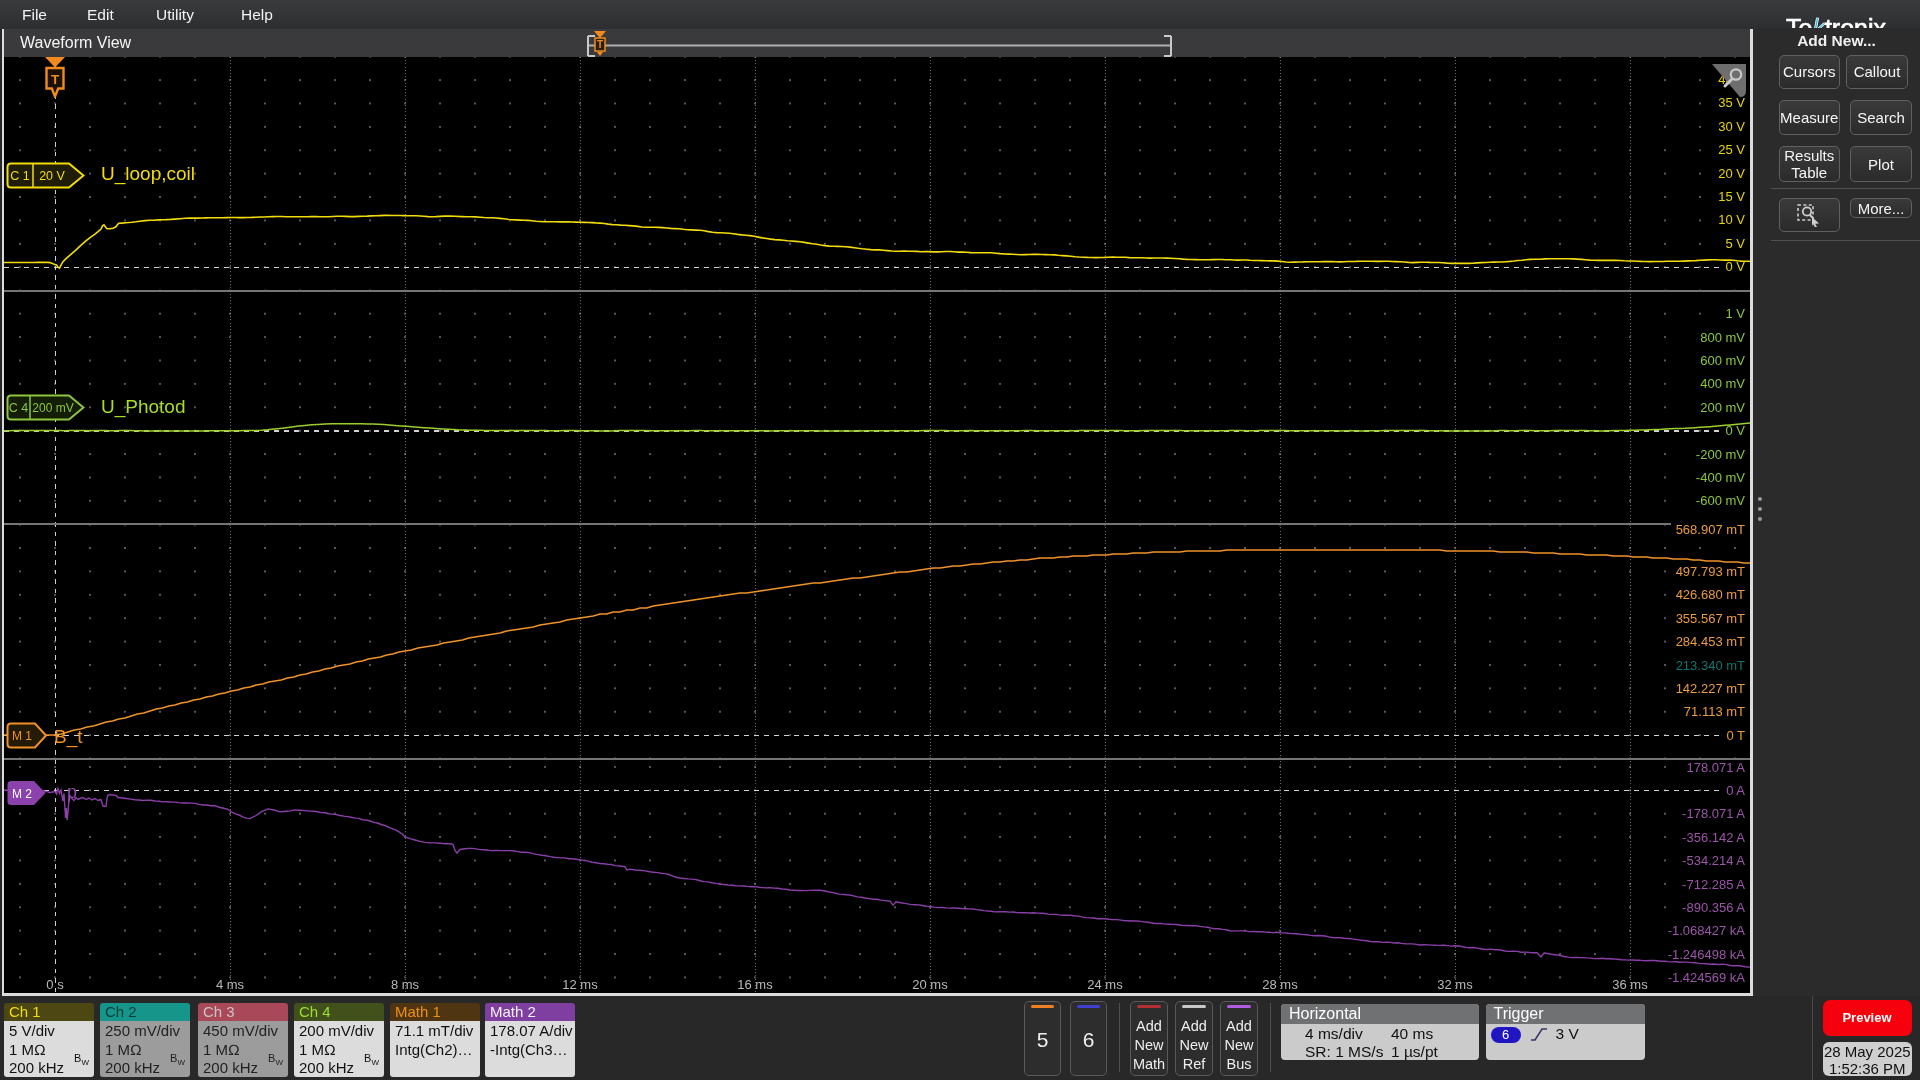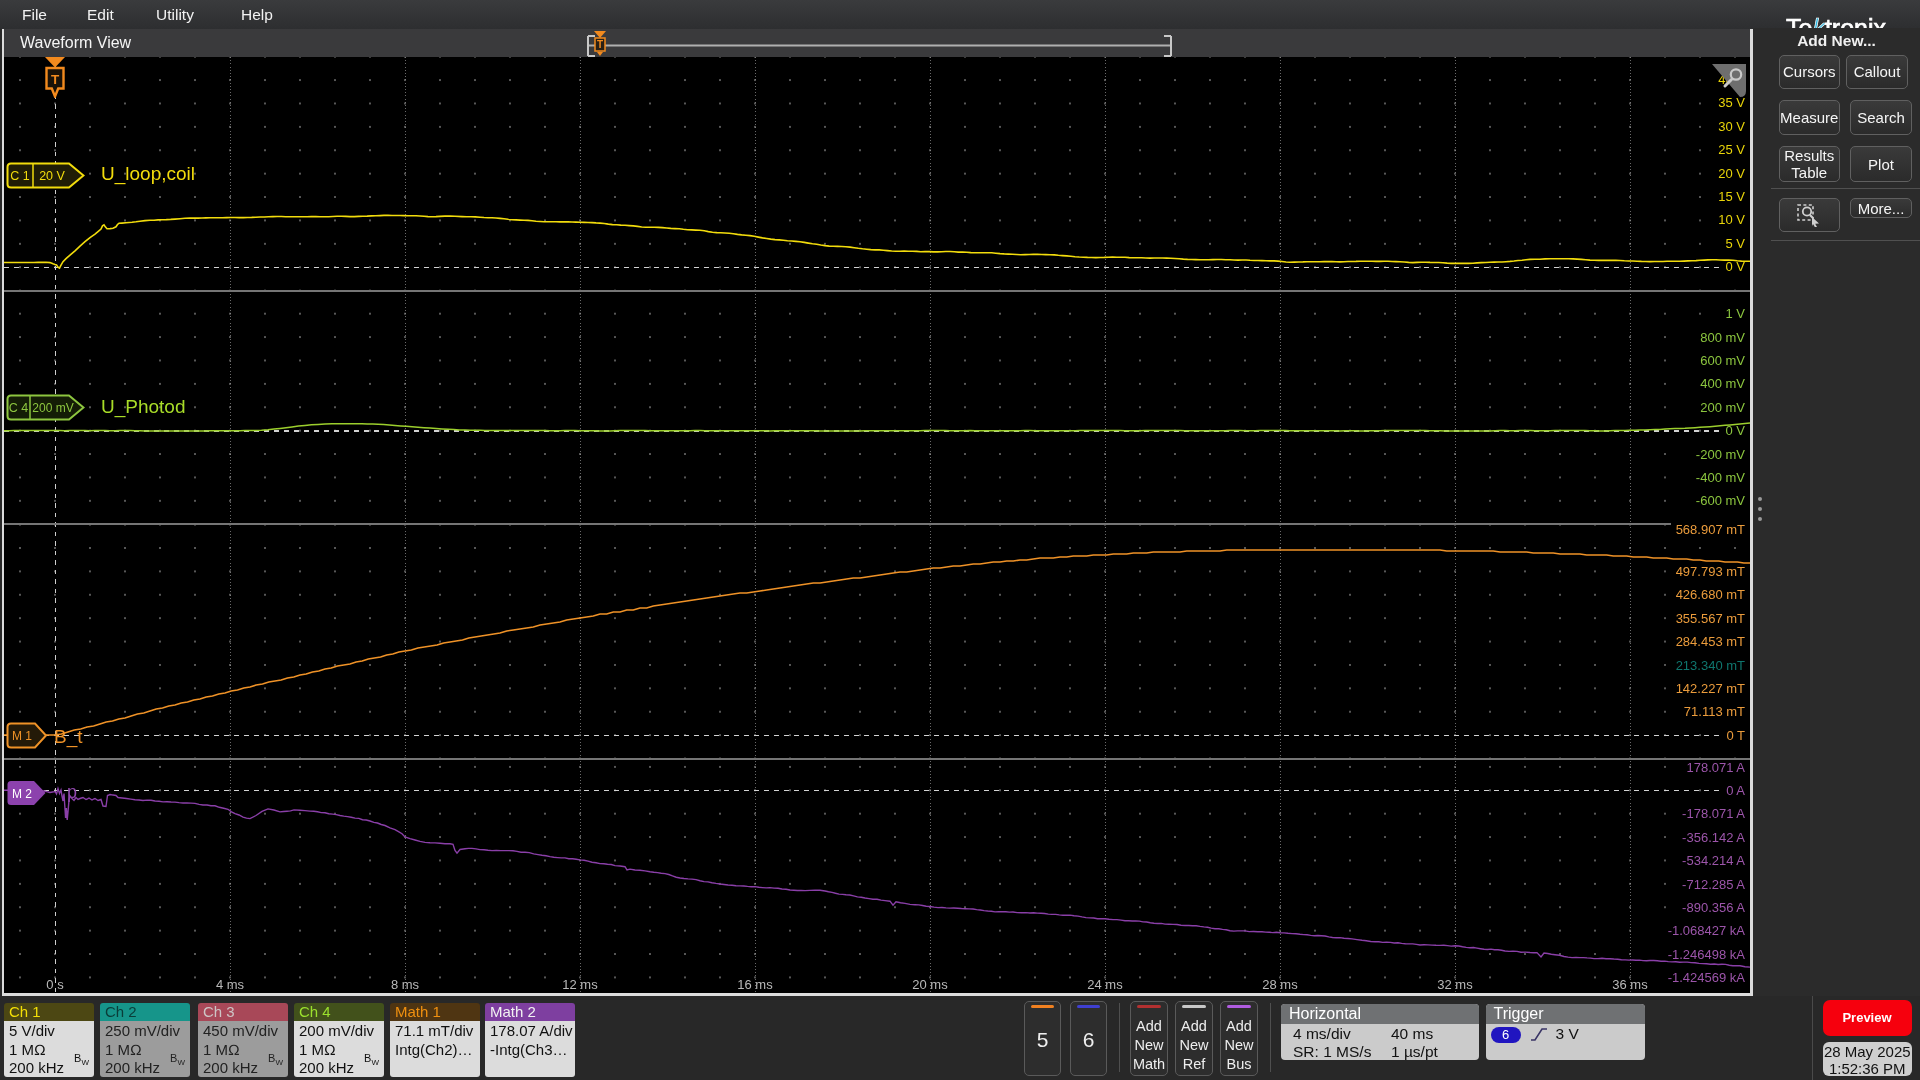--- a/index.html
+++ b/index.html
@@ -25,21 +25,21 @@
 .tlab { position:absolute; font-size:13px; color:#b9b9b9; top:919.5px; width:60px; text-align:center; }
 .chlab { position:absolute; font-size:19px; }
 #bottom { position:absolute; left:0; top:996px; width:1920px; height:84px; background:#282828; }
 .badge { position:absolute; top:7px; width:90px; height:74px; border-radius:3px; overflow:hidden; }
 .badge .bh { height:18px; font-size:15px; padding-left:5px; line-height:18px; }
 .badge .bb { height:56px; font-size:15px; padding-left:5px; line-height:18.7px; padding-top:1px; color:#111; }
 .nbtn { position:absolute; top:5px; height:75px; background:#2d2d2d; border:1px solid #5a5a5a; border-radius:5px; }
 .nbtn .stripe { position:absolute; top:3px; left:6px; right:6px; height:3px; border-radius:2px; }
 .panel { position:absolute; top:7.5px; height:56px; border-radius:4px; overflow:hidden; background:#cbcbcb; }
 .panel .ph { height:20px; background:#6f7173; color:#fff; font-size:16px; font-weight:500; line-height:20px; padding-left:8px; }
-.panel .pr { position:relative; font-size:15.5px; color:#111; line-height:18.2px; padding-left:12px; }
+.panel .pr { position:relative; font-size:15.5px; color:#111; line-height:18.2px; padding-left:24px; }
 </style>
 </head>
 <body>
 
 <div id="menubar">
   <div class="mi" style="left:22px">File</div>
   <div class="mi" style="left:87px">Edit</div>
   <div class="mi" style="left:156px">Utility</div>
   <div class="mi" style="left:241px">Help</div>
   <div id="logo"><span>Te</span><span class="k">k</span><span>tronix</span></div>

